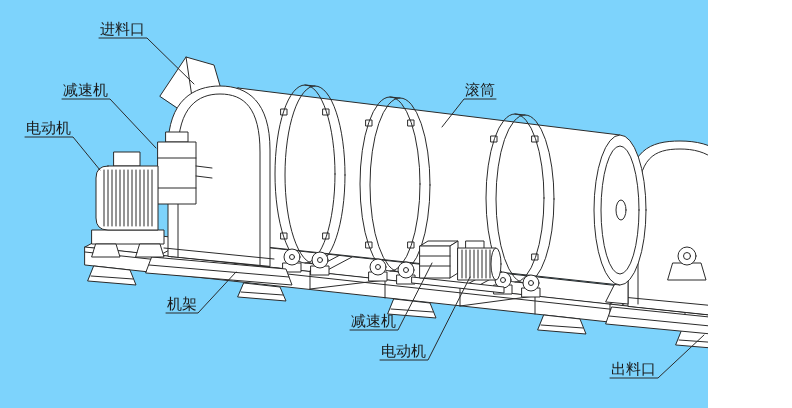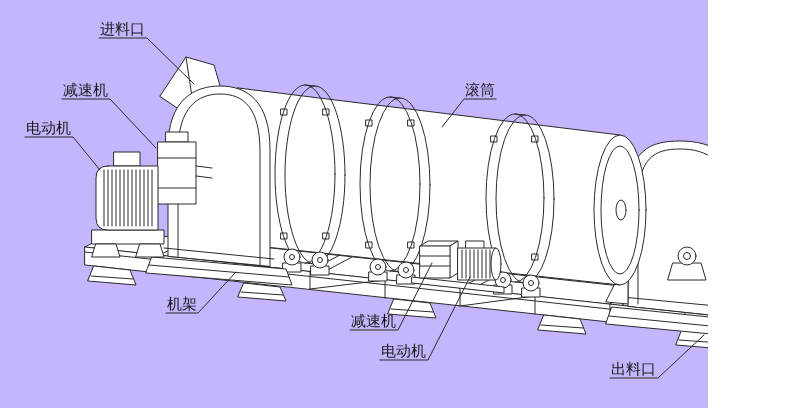--- a/index.html
+++ b/index.html
@@ -1,16 +1,16 @@
 <!DOCTYPE html>
 <html><head>
 <meta charset="utf-8">
 <style>
   html,body{margin:0;padding:0;background:#ffffff;}
-  .stage{position:relative;width:708px;height:408px;background:#c4b5fd;overflow:hidden;
+  .stage{position:relative;width:708px;height:408px;background:#7dd3fc;overflow:hidden;
          font-family:"Liberation Sans",sans-serif;}
   svg{position:absolute;left:0;top:0;}
   .lbl{font:15px "Liberation Sans",sans-serif;fill:#1a1a1a;}
 </style>
 </head>
 <body>
 
 <div class="stage">
 <svg width="792" height="408" viewBox="0 0 792 408">
   <g fill="none" stroke="#2b2b2b" stroke-width="1" stroke-linejoin="round" stroke-linecap="round">

